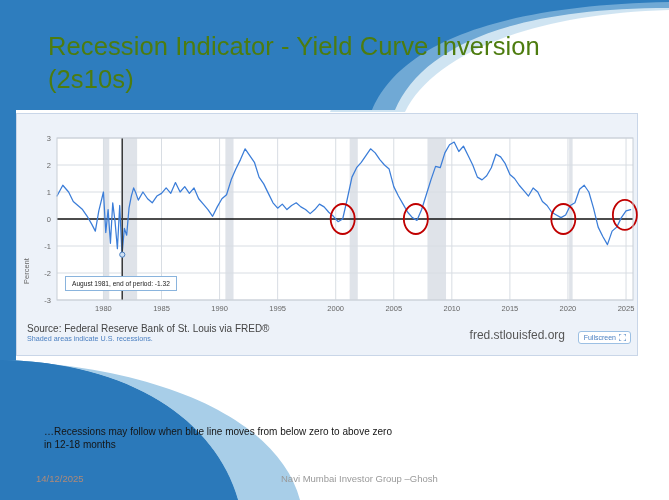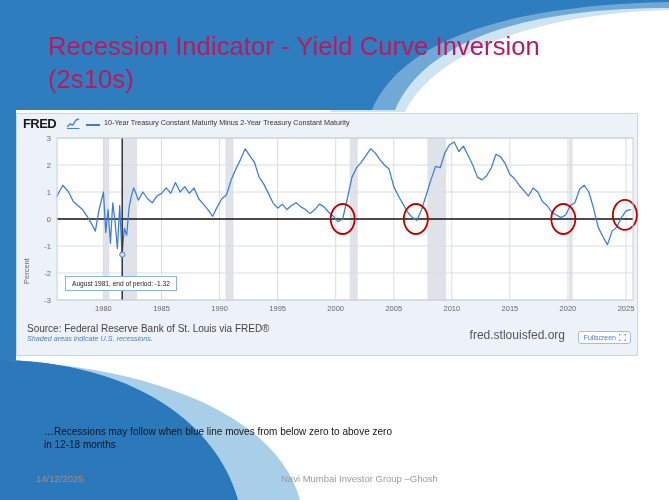--- a/index.html
+++ b/index.html
@@ -9,21 +9,21 @@
     font-family:"Liberation Sans", sans-serif;
   }
   .slide{position:absolute;inset:0;overflow:hidden;background:#fff;}
 
   
   .bg-svg{position:absolute;left:0;top:0;width:669px;height:500px;}
 
   
   .title{
     position:absolute;left:48px;top:30px;width:575px;
-    font-size:25.5px;line-height:1.28;color:#be185d;
+    font-size:25.5px;line-height:1.28;color:#4d7c0f;
     font-weight:400;letter-spacing:.1px;
     white-space:pre-line;
   }
 
   
   .fred{
     position:absolute;left:16px;top:113px;width:622px;height:243px;
     background:#edf2f9;border:1px solid #c9d6e8;box-sizing:border-box;
   }
   .fred-head{position:absolute;left:0;top:0;width:100%;height:18px;}
@@ -55,21 +55,21 @@
     box-sizing:border-box;
   }
 
   
   .src{
     position:absolute;left:10px;top:209px;
     font-size:10px;color:#444;white-space:nowrap;
   }
   .shaded{
     position:absolute;left:10px;top:220px;
-    font-size:7.2px;color:#4a7fc1;font-style:italic;white-space:nowrap;
+    font-size:7.2px;color:#4a7fc1;white-space:nowrap;
   }
   .furl{
     position:absolute;right:72px;top:214px;
     font-size:12px;color:#555;white-space:nowrap;
   }
   .fullbtn{
     position:absolute;right:6px;top:217px;
     border:1px solid #9cc0e4;border-radius:3px;background:#fff;
     font-size:7px;color:#4a7fc1;padding:2px 4px 2px 5px;
     display:flex;align-items:center;gap:3px;white-space:nowrap;
@@ -114,29 +114,20 @@
       <path d="M0,360 C175,368 280,425 300,500 L238,500 C215,420 130,362 0,360 Z" fill="#A8CEE8"></path>
       <path d="M238,500 C215,420 130,362 0,360 L0,500 Z" fill="#2B79BA"></path>
     </g>
   </svg>
 
   <div class="title">Recession Indicator - Yield Curve Inversion
 (2s10s)</div>
 
   <div class="fred">
 
-    <div class="fred-head">
-      <div class="fred-logo">FRED</div>
-      <svg class="fred-glyph" viewBox="0 0 13 11">
-        <polyline points="0,9 3,6 6,7 9,2 12,1" fill="none" stroke="#4a7fc1" stroke-width="1.4"></polyline>
-        <polyline points="0,10.5 12.5,10.5" stroke="#4a7fc1" stroke-width="1"></polyline>
-      </svg>
-      <div class="legend-line"></div>
-      <div class="legend-text">10-Year Treasury Constant Maturity Minus 2-Year Treasury Constant Maturity</div>
-    </div>
 
     <div class="ylabel">Percent</div>
 
     <div class="plotwrap">
       <svg class="plot-svg" id="plot" viewBox="0 0 622 190">
           <rect x="40" y="6" width="576" height="162" fill="#ffffff"></rect>
           <rect x="86.4516129032259" y="6" width="5.8064516129032455" height="162" fill="#dfe3e9"></rect>
           <rect x="103.8709677419356" y="6" width="16.25806451613012" height="162" fill="#dfe3e9"></rect>
           <rect x="208.38709677419385" y="6" width="8.129032258065081" height="162" fill="#dfe3e9"></rect>
           <rect x="332.64516129032364" y="6" width="8.129032258065081" height="162" fill="#dfe3e9"></rect>

